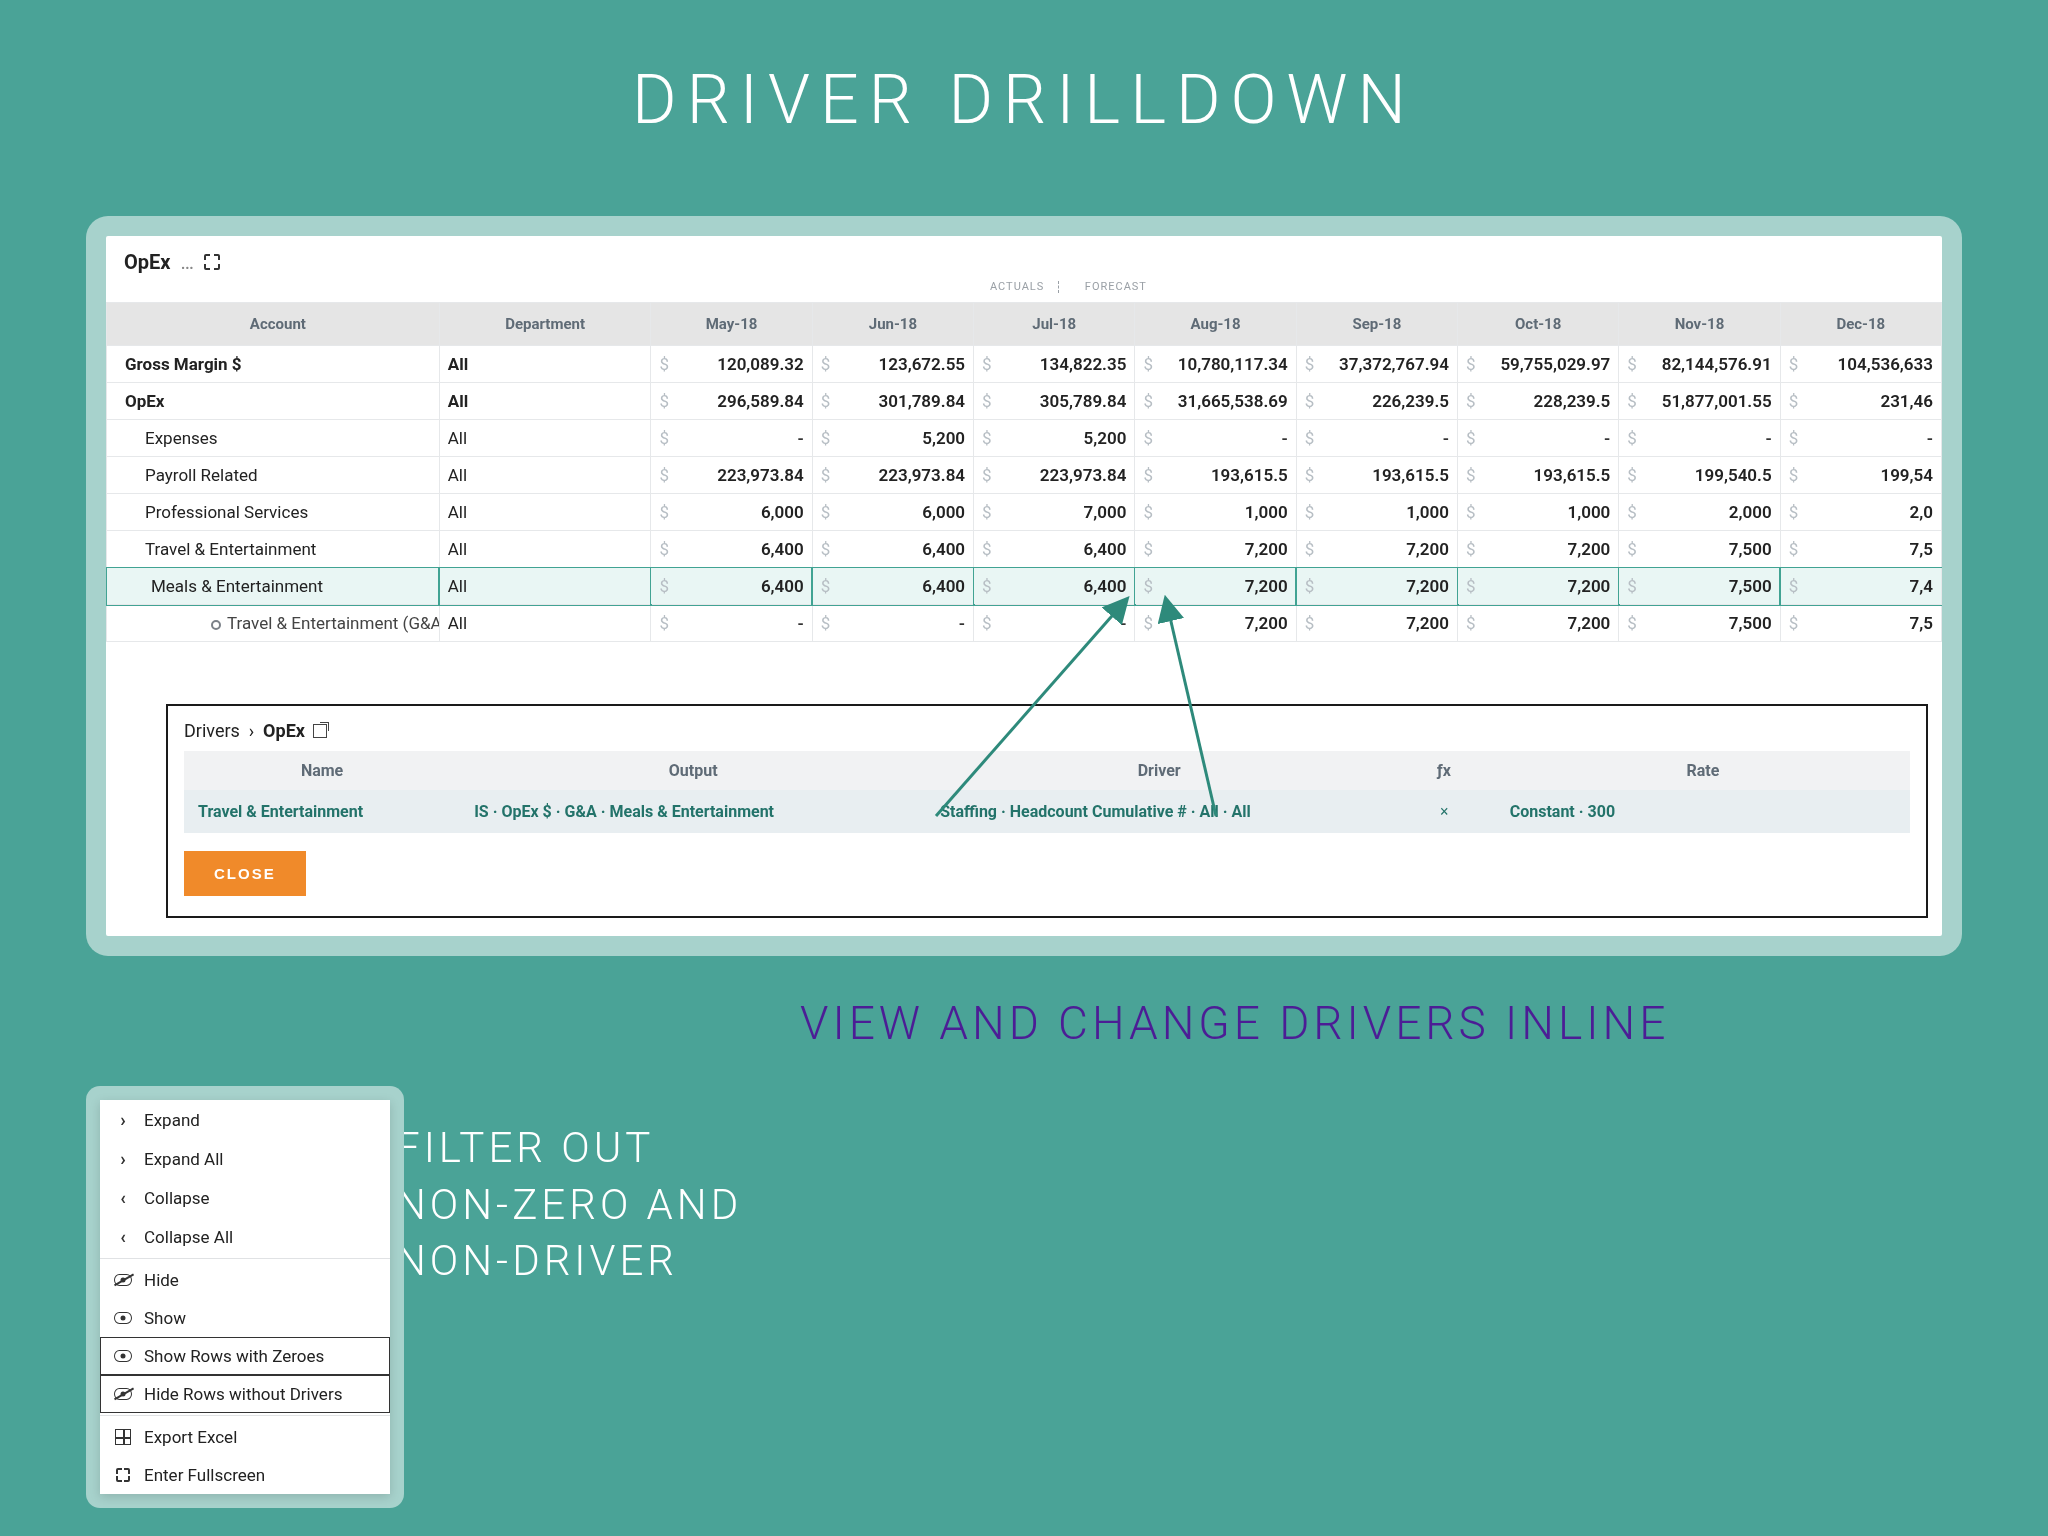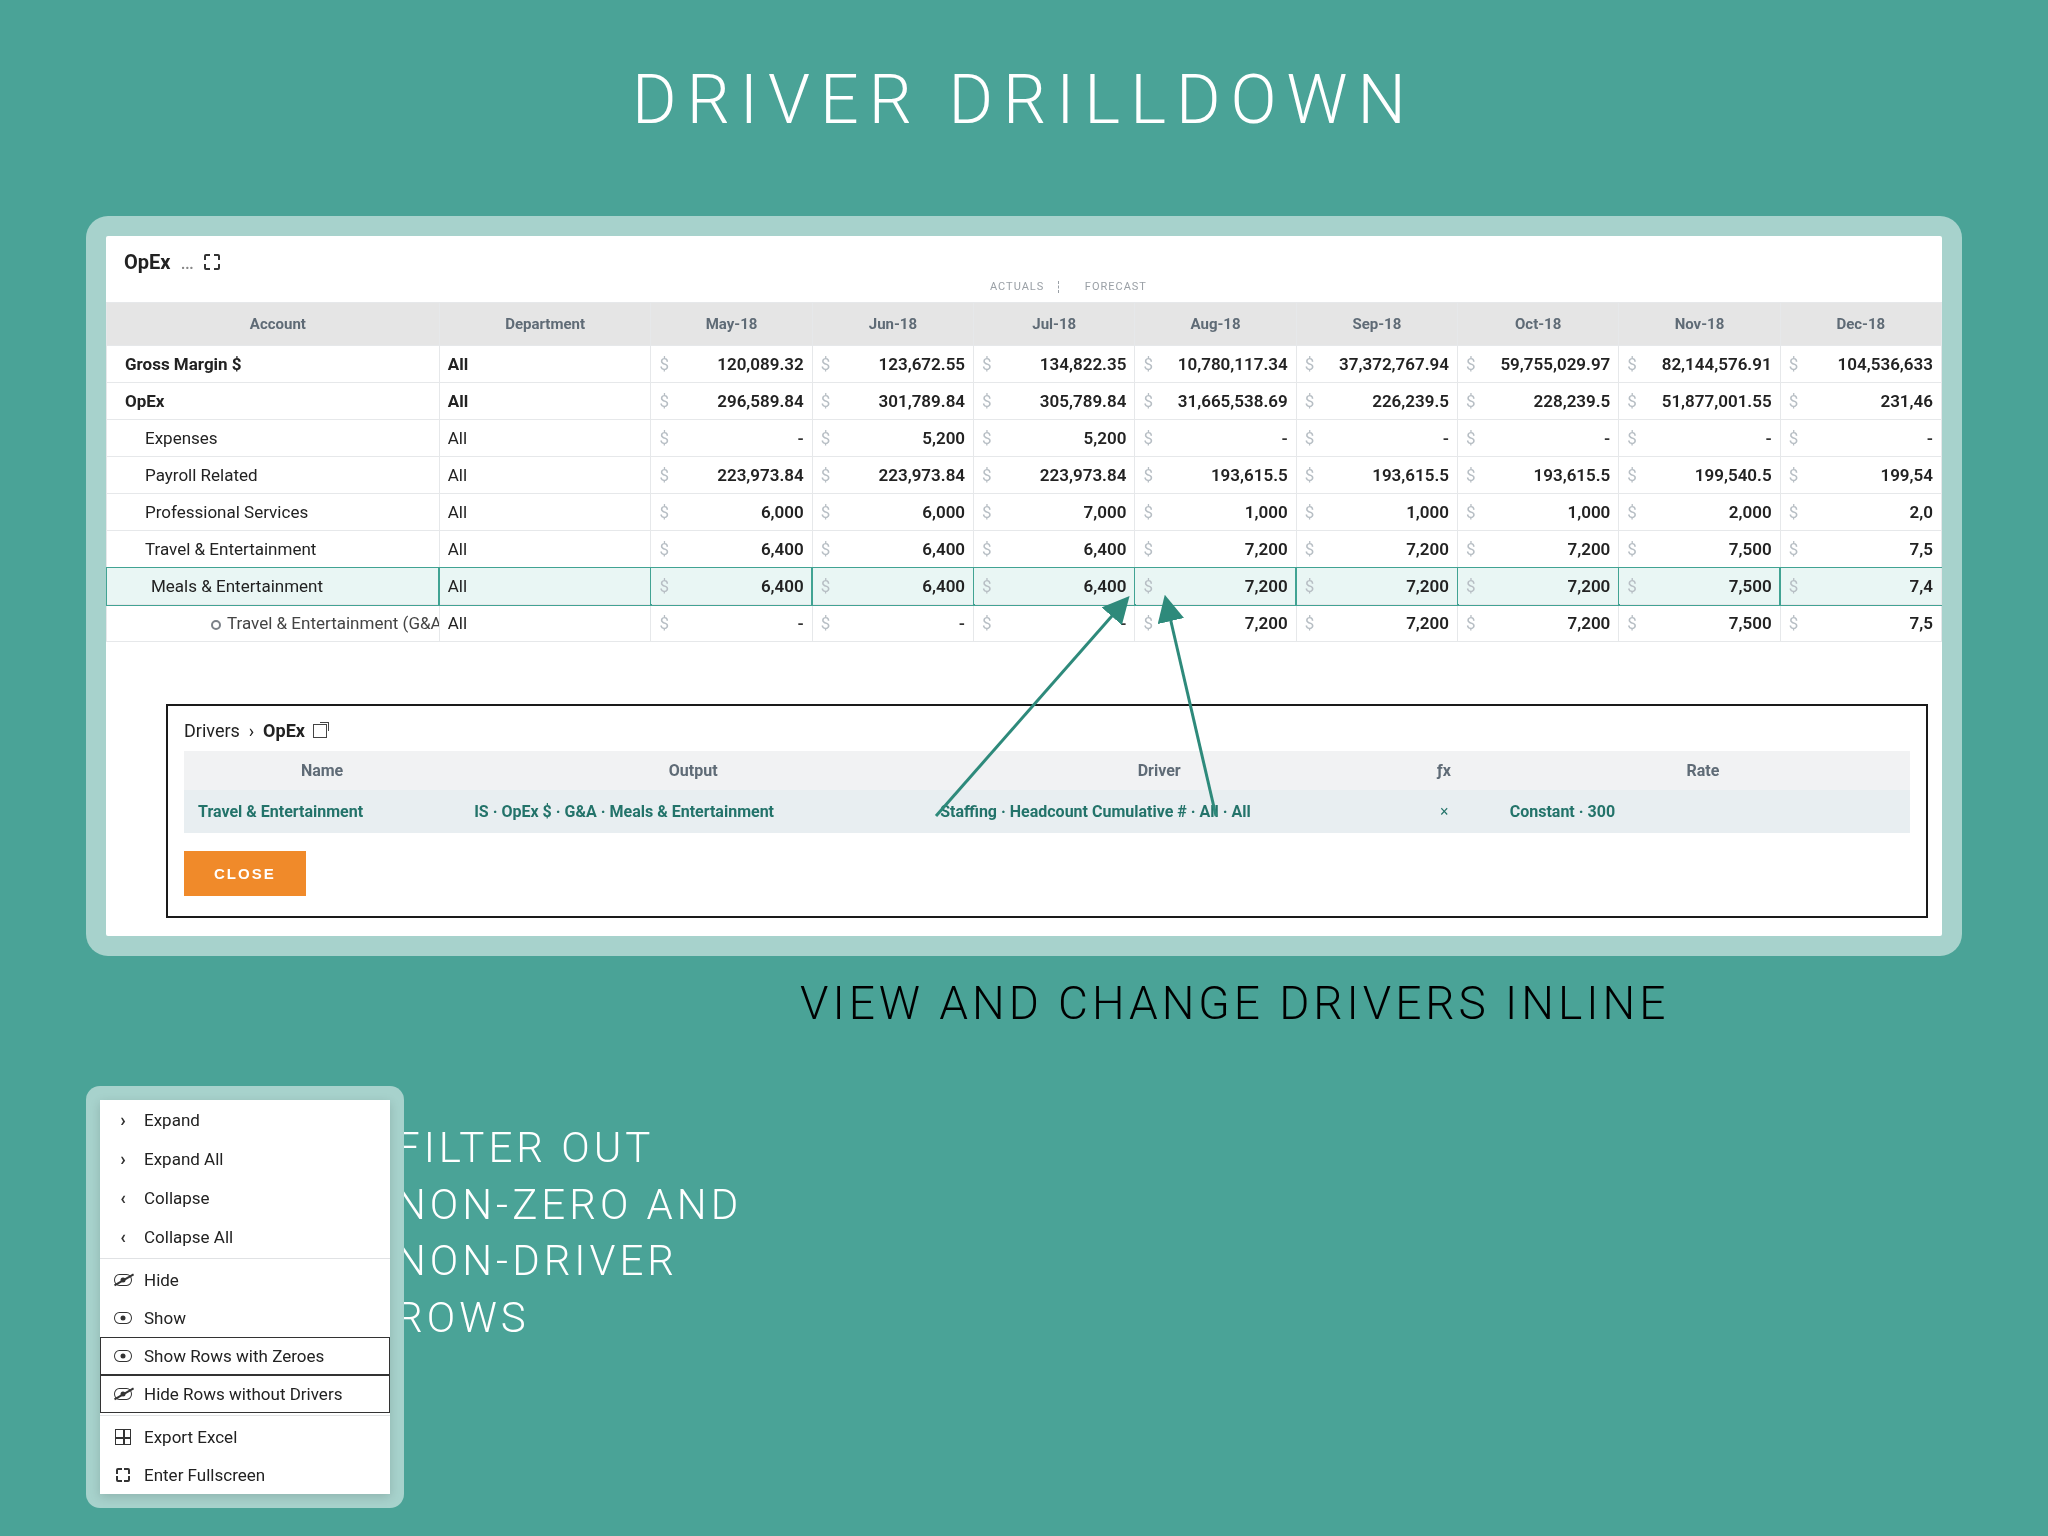--- a/index.html
+++ b/index.html
@@ -120,22 +120,22 @@
     border:none;
     padding:14px 30px;
     font-size:15px;
     letter-spacing:2px;
     font-weight:700;
     cursor:pointer;
   }
 
   .caption-right{
     position:absolute;
-    top:976px; left:800px;
-    color:#000000; font-size:46px; font-weight:300; letter-spacing:4px;
+    top:996px; left:800px;
+    color:#4c1d95; font-size:46px; font-weight:300; letter-spacing:4px;
   }
   .caption-left{
     position:absolute;
     top:1120px; left:396px;
     color:#fff; font-size:42px; font-weight:300; letter-spacing:4px;
     line-height:1.35;
   }
 
   .context-wrap{
     position:absolute;
@@ -364,21 +364,20 @@
 
   </div>
 </div>
 
 <div class="caption-right">VIEW AND CHANGE DRIVERS INLINE</div>
 
 <div class="caption-left">
   <div>FILTER OUT</div>
   <div>NON-ZERO AND</div>
   <div>NON-DRIVER</div>
-  <div>ROWS</div>
 </div>
 
 <div class="context-wrap">
   <div class="context-menu">
     <div class="mi">
         <span class="ic chev">›</span>
         <span>Expand</span>
       </div>
     <div class="mi">
         <span class="ic chev">›</span>

